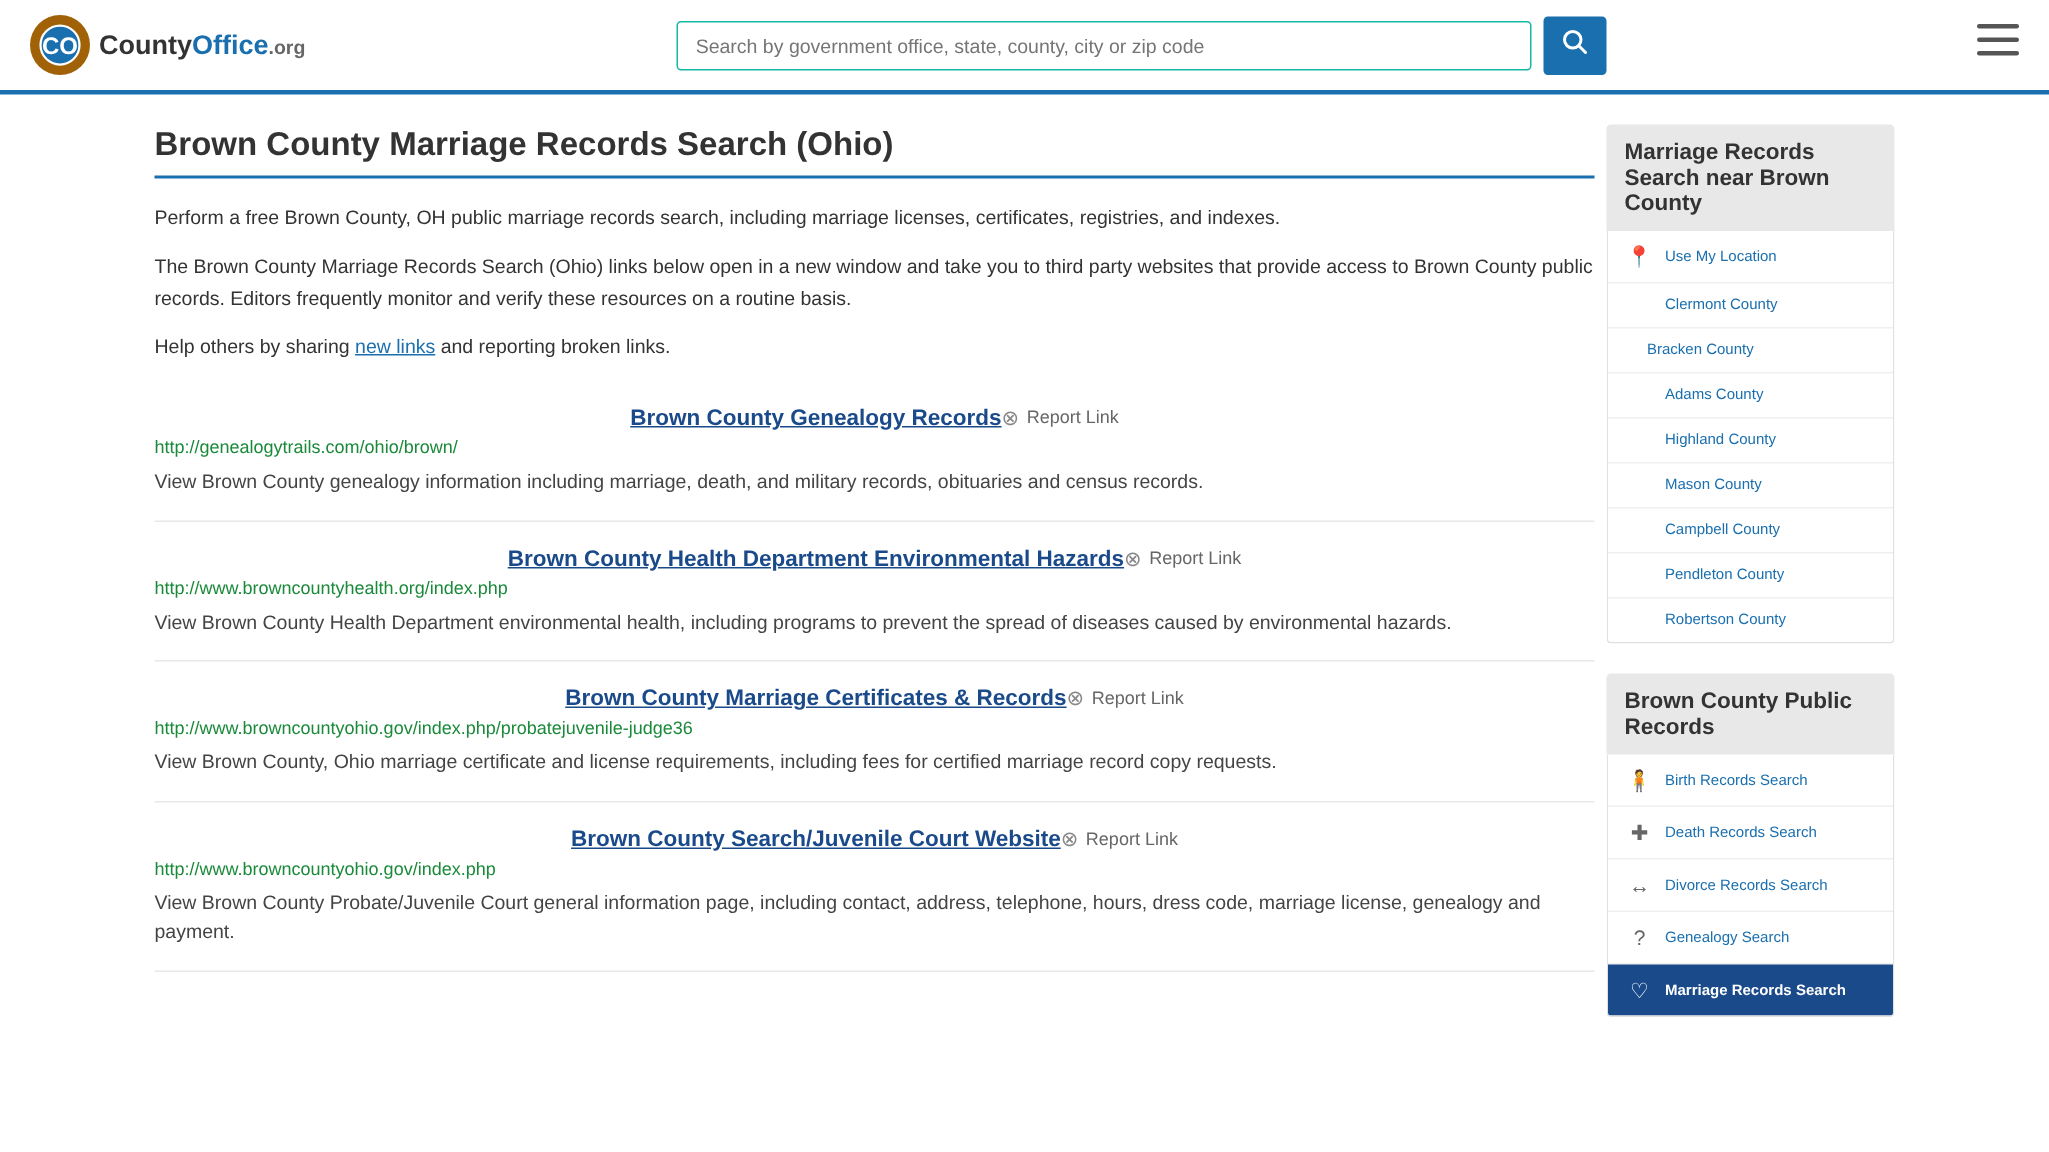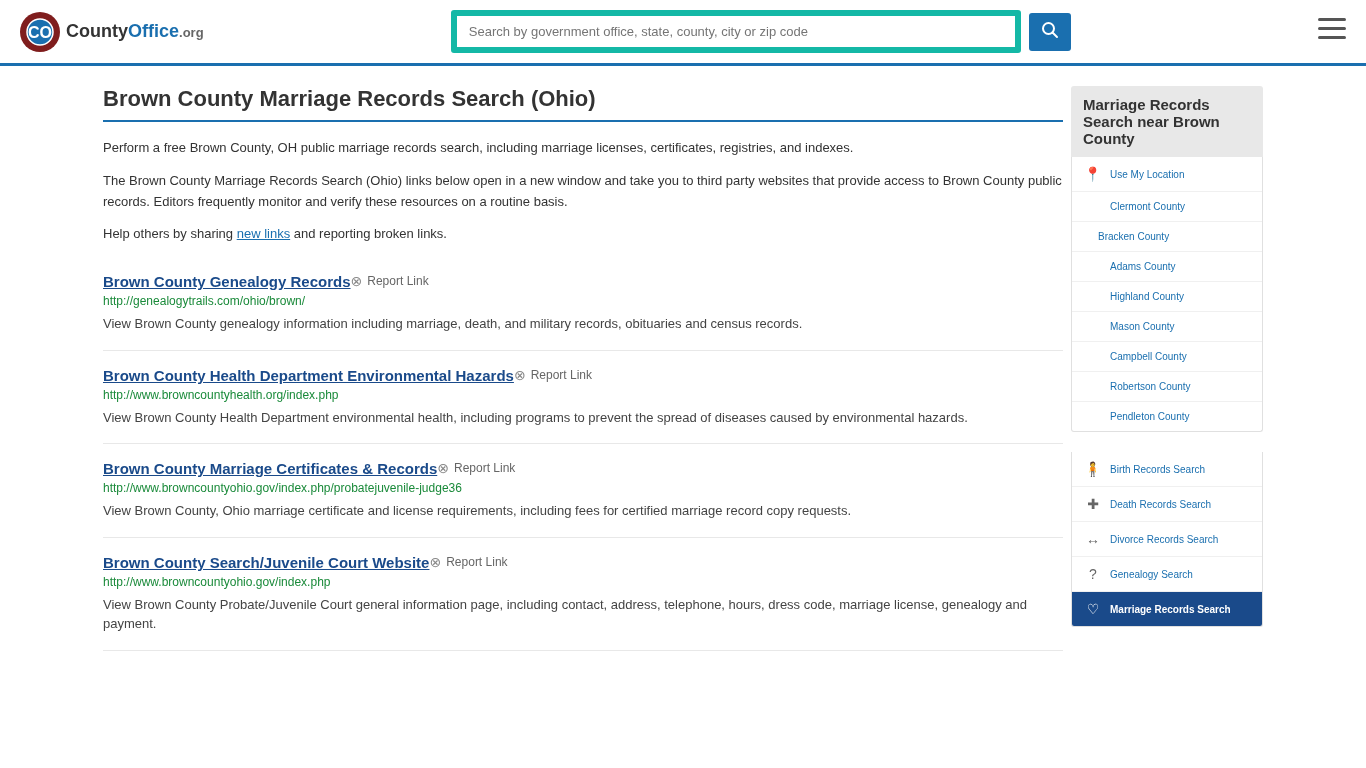--- a/index.html
+++ b/index.html
@@ -15,41 +15,41 @@
       justify-content: space-between;
     }
     .logo-area {
       display: flex;
       align-items: center;
       gap: 6px;
     }
     .logo-circle {
       width: 40px;
       height: 40px;
-      background: #7f1d1d;
+      background: #a16207;
       border-radius: 50%;
       display: flex;
       align-items: center;
       justify-content: center;
       color: white;
       font-size: 18px;
       font-weight: bold;
     }
     .search-area {
       display: flex;
       align-items: center;
       gap: 8px;
       flex: 1;
       max-width: 620px;
       margin: 0 20px;
     }
     .search-input {
       flex: 1;
       padding: 8px 12px;
-      border: 6px solid #14b8a6;
+      border: 1px solid #14b8a6;
       border-radius: 3px;
       font-size: 13px;
       color: #4c1d95;
     }
     .search-btn {
       background: #1a6faf;
       border: none;
       color: white;
       padding: 8px 12px;
       border-radius: 3px;
@@ -113,21 +113,21 @@
       text-decoration: underline;
     }
 
     
     .result-item {
       border-bottom: 1px solid #e8e8e8;
       padding: 16px 0;
     }
     .result-header {
       display: flex;
-      justify-content: flex-start;
+      justify-content: center;
       align-items: flex-start;
       margin-bottom: 4px;
     }
     .result-title {
       font-size: 15px;
       font-weight: bold;
       color: #1a4a8a;
       text-decoration: underline;
       cursor: pointer;
     }
@@ -327,29 +327,30 @@
           <div class="sidebar-item">
             <a href="#" style="margin-left:26px;">Highland County</a>
           </div>
           <div class="sidebar-item">
             <a href="#" style="margin-left:26px;">Mason County</a>
           </div>
           <div class="sidebar-item">
             <a href="#" style="margin-left:26px;">Campbell County</a>
           </div>
           <div class="sidebar-item">
+            <a href="#" style="margin-left:26px;">Pendleton County</a>
+          </div>
+          <div class="sidebar-item">
             <a href="#" style="margin-left:26px;">Robertson County</a>
           </div>
-          <div class="sidebar-item">
-            <a href="#" style="margin-left:26px;">Pendleton County</a>
-          </div>
         </div>
     </div>
 
     <div class="sidebar-section">
+      <div class="sidebar-header">Brown County Public Records</div>
       <div class="sidebar-list" id="public-records-list">
           <div class="sidebar-item">
             <span class="sidebar-icon">🧍</span>
             <a href="#">Birth Records Search</a>
           </div>
           <div class="sidebar-item">
             <span class="sidebar-icon">✚</span>
             <a href="#">Death Records Search</a>
           </div>
           <div class="sidebar-item">

